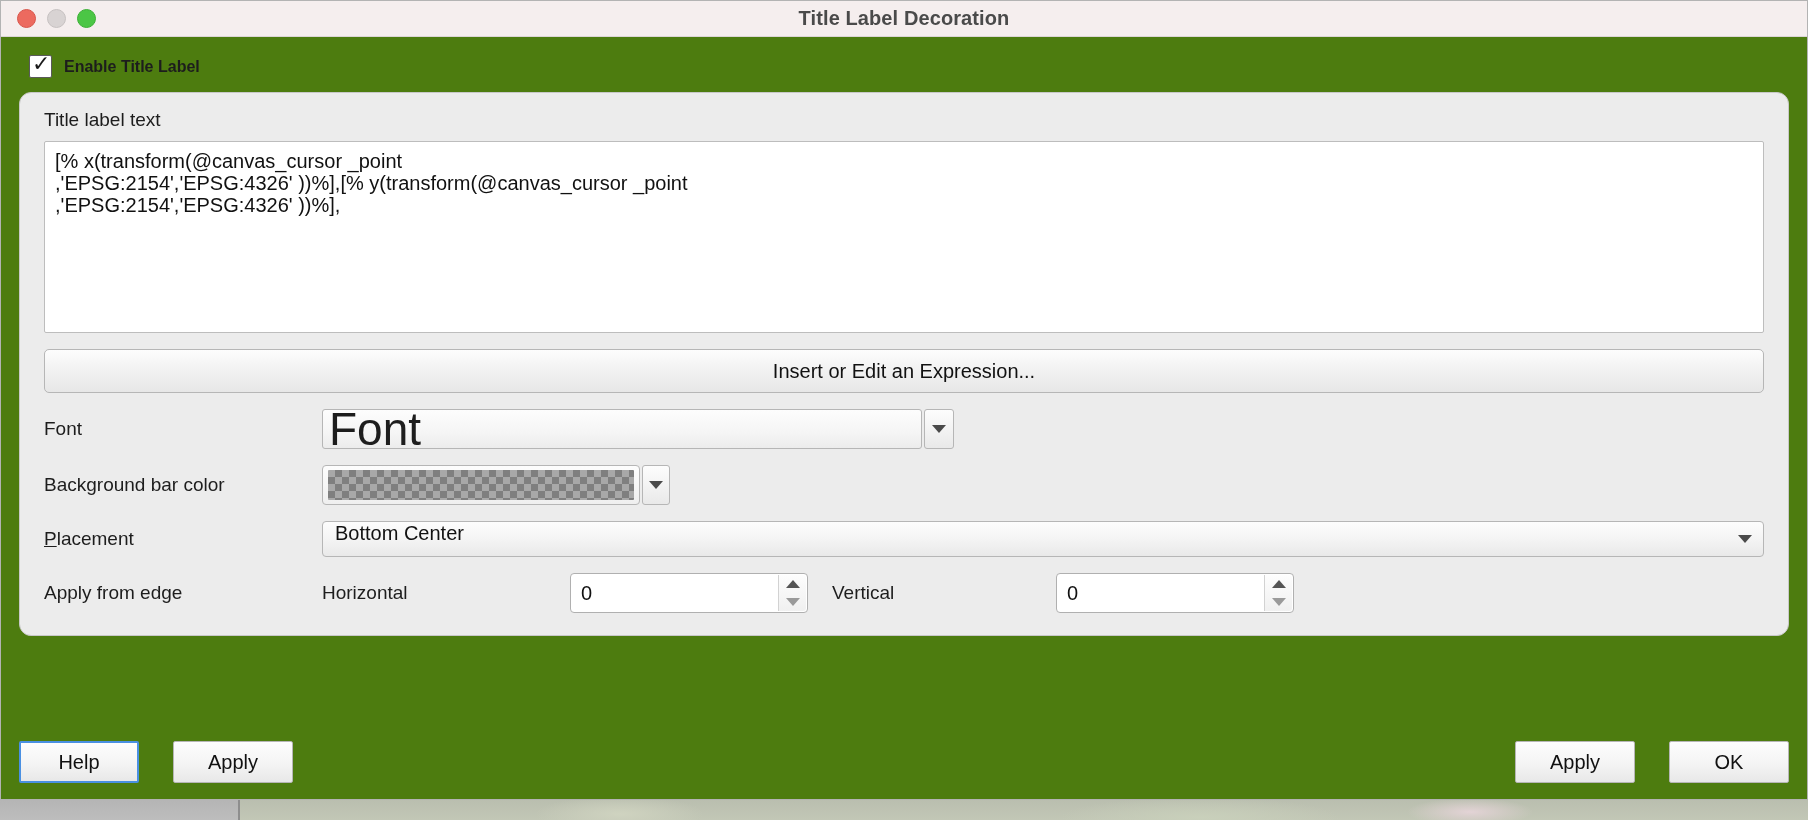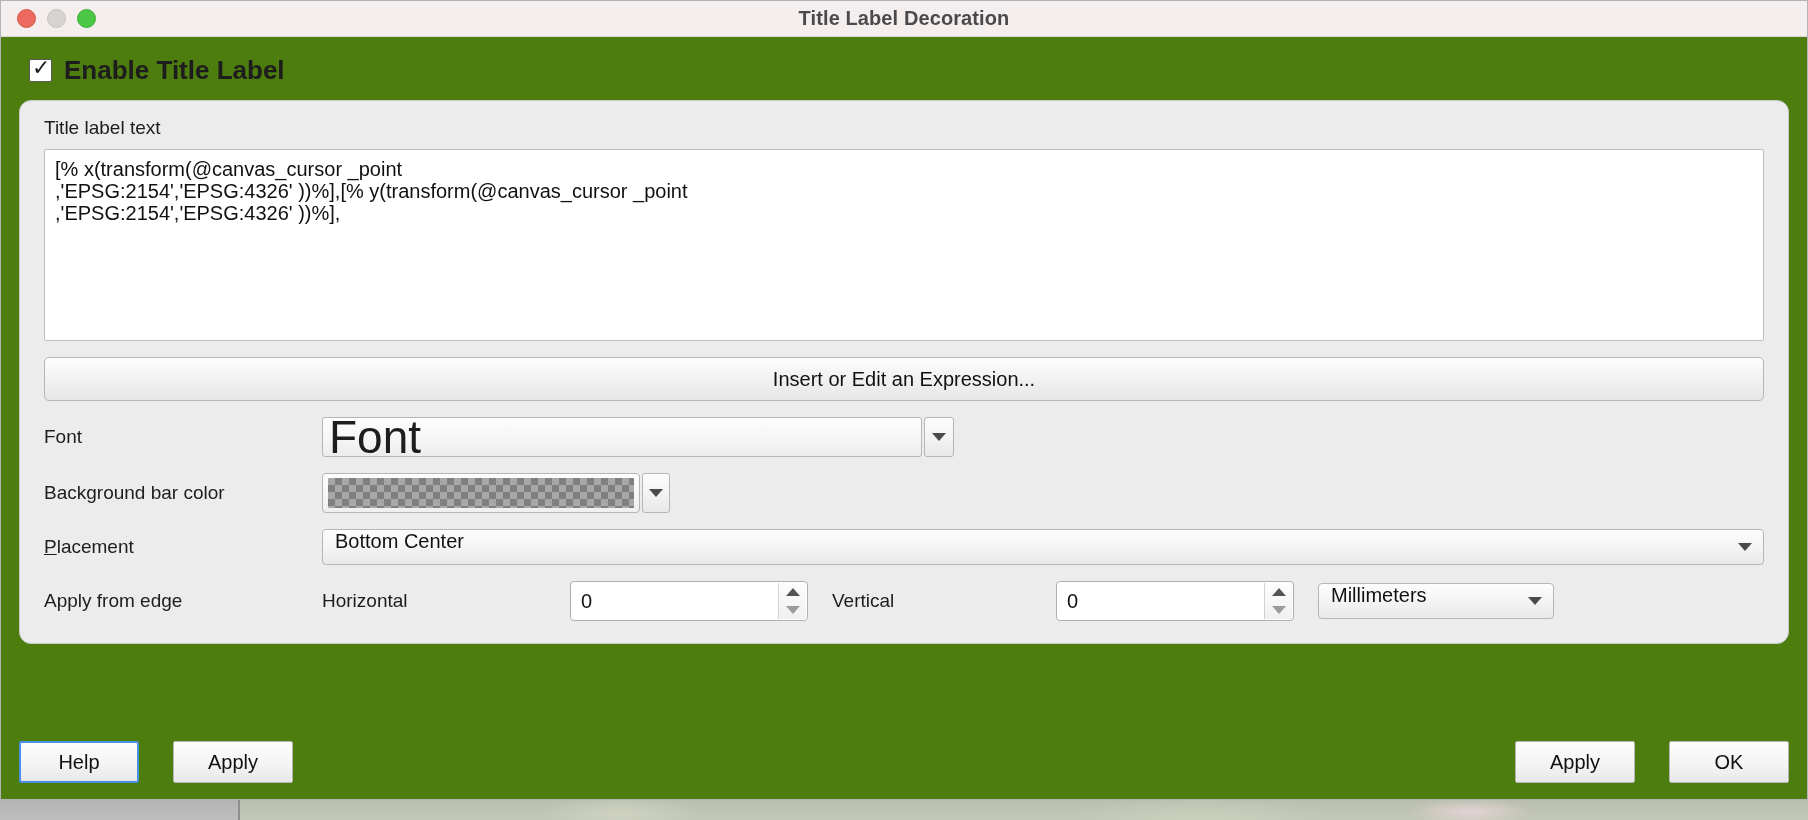--- a/index.html
+++ b/index.html
@@ -72,21 +72,21 @@
   .checkbox {
     width: 23px; height: 23px; background: #fff;
     border: 1.5px solid #5a5a5a; border-radius: 2px;
     position: relative; flex: none;
   }
   .checkbox::after {
     content: "\2713"; position: absolute;
     left: 2px; top: -5px;
     font-size: 22px; color: #1a1a1a; font-weight: 500;
   }
-  .enable-label { font-size: 26px; font-weight: bold; color: #1d1d1d; }
+  .enable-label { font-size: 16px; font-weight: bold; color: #1d1d1d; }
 
   .groupbox {
     border: 1px solid #c8c8c8;
     border-radius: 12px;
     margin: 0 2px;
     padding: 16px 24px 22px 24px;
     background: #ececec;
   }
 
   .field-label { font-size: 19px; color: #1d1d1d; }
@@ -327,26 +327,20 @@
           <input value="0" style="">
           <div class="spin-btns">
             <div>
                 <span class="tri-up"></span>
               </div>
             <div>
                 <span class="tri-down"></span>
               </div>
           </div>
         </div>
-        <div class="combo units-combo" style="margin-left:24px">
-          <span>Millimeters</span>
-          <span class="arrow-box">
-            <span class="caret-down"></span>
-          </span>
-        </div>
       </div>
 
     </div>
   </div>
 
   <div class="footer">
     <div class="btn focus">Help</div>
     <div class="btn">Apply</div>
     <div class="spacer"></div>
     <div class="btn">Apply</div>

